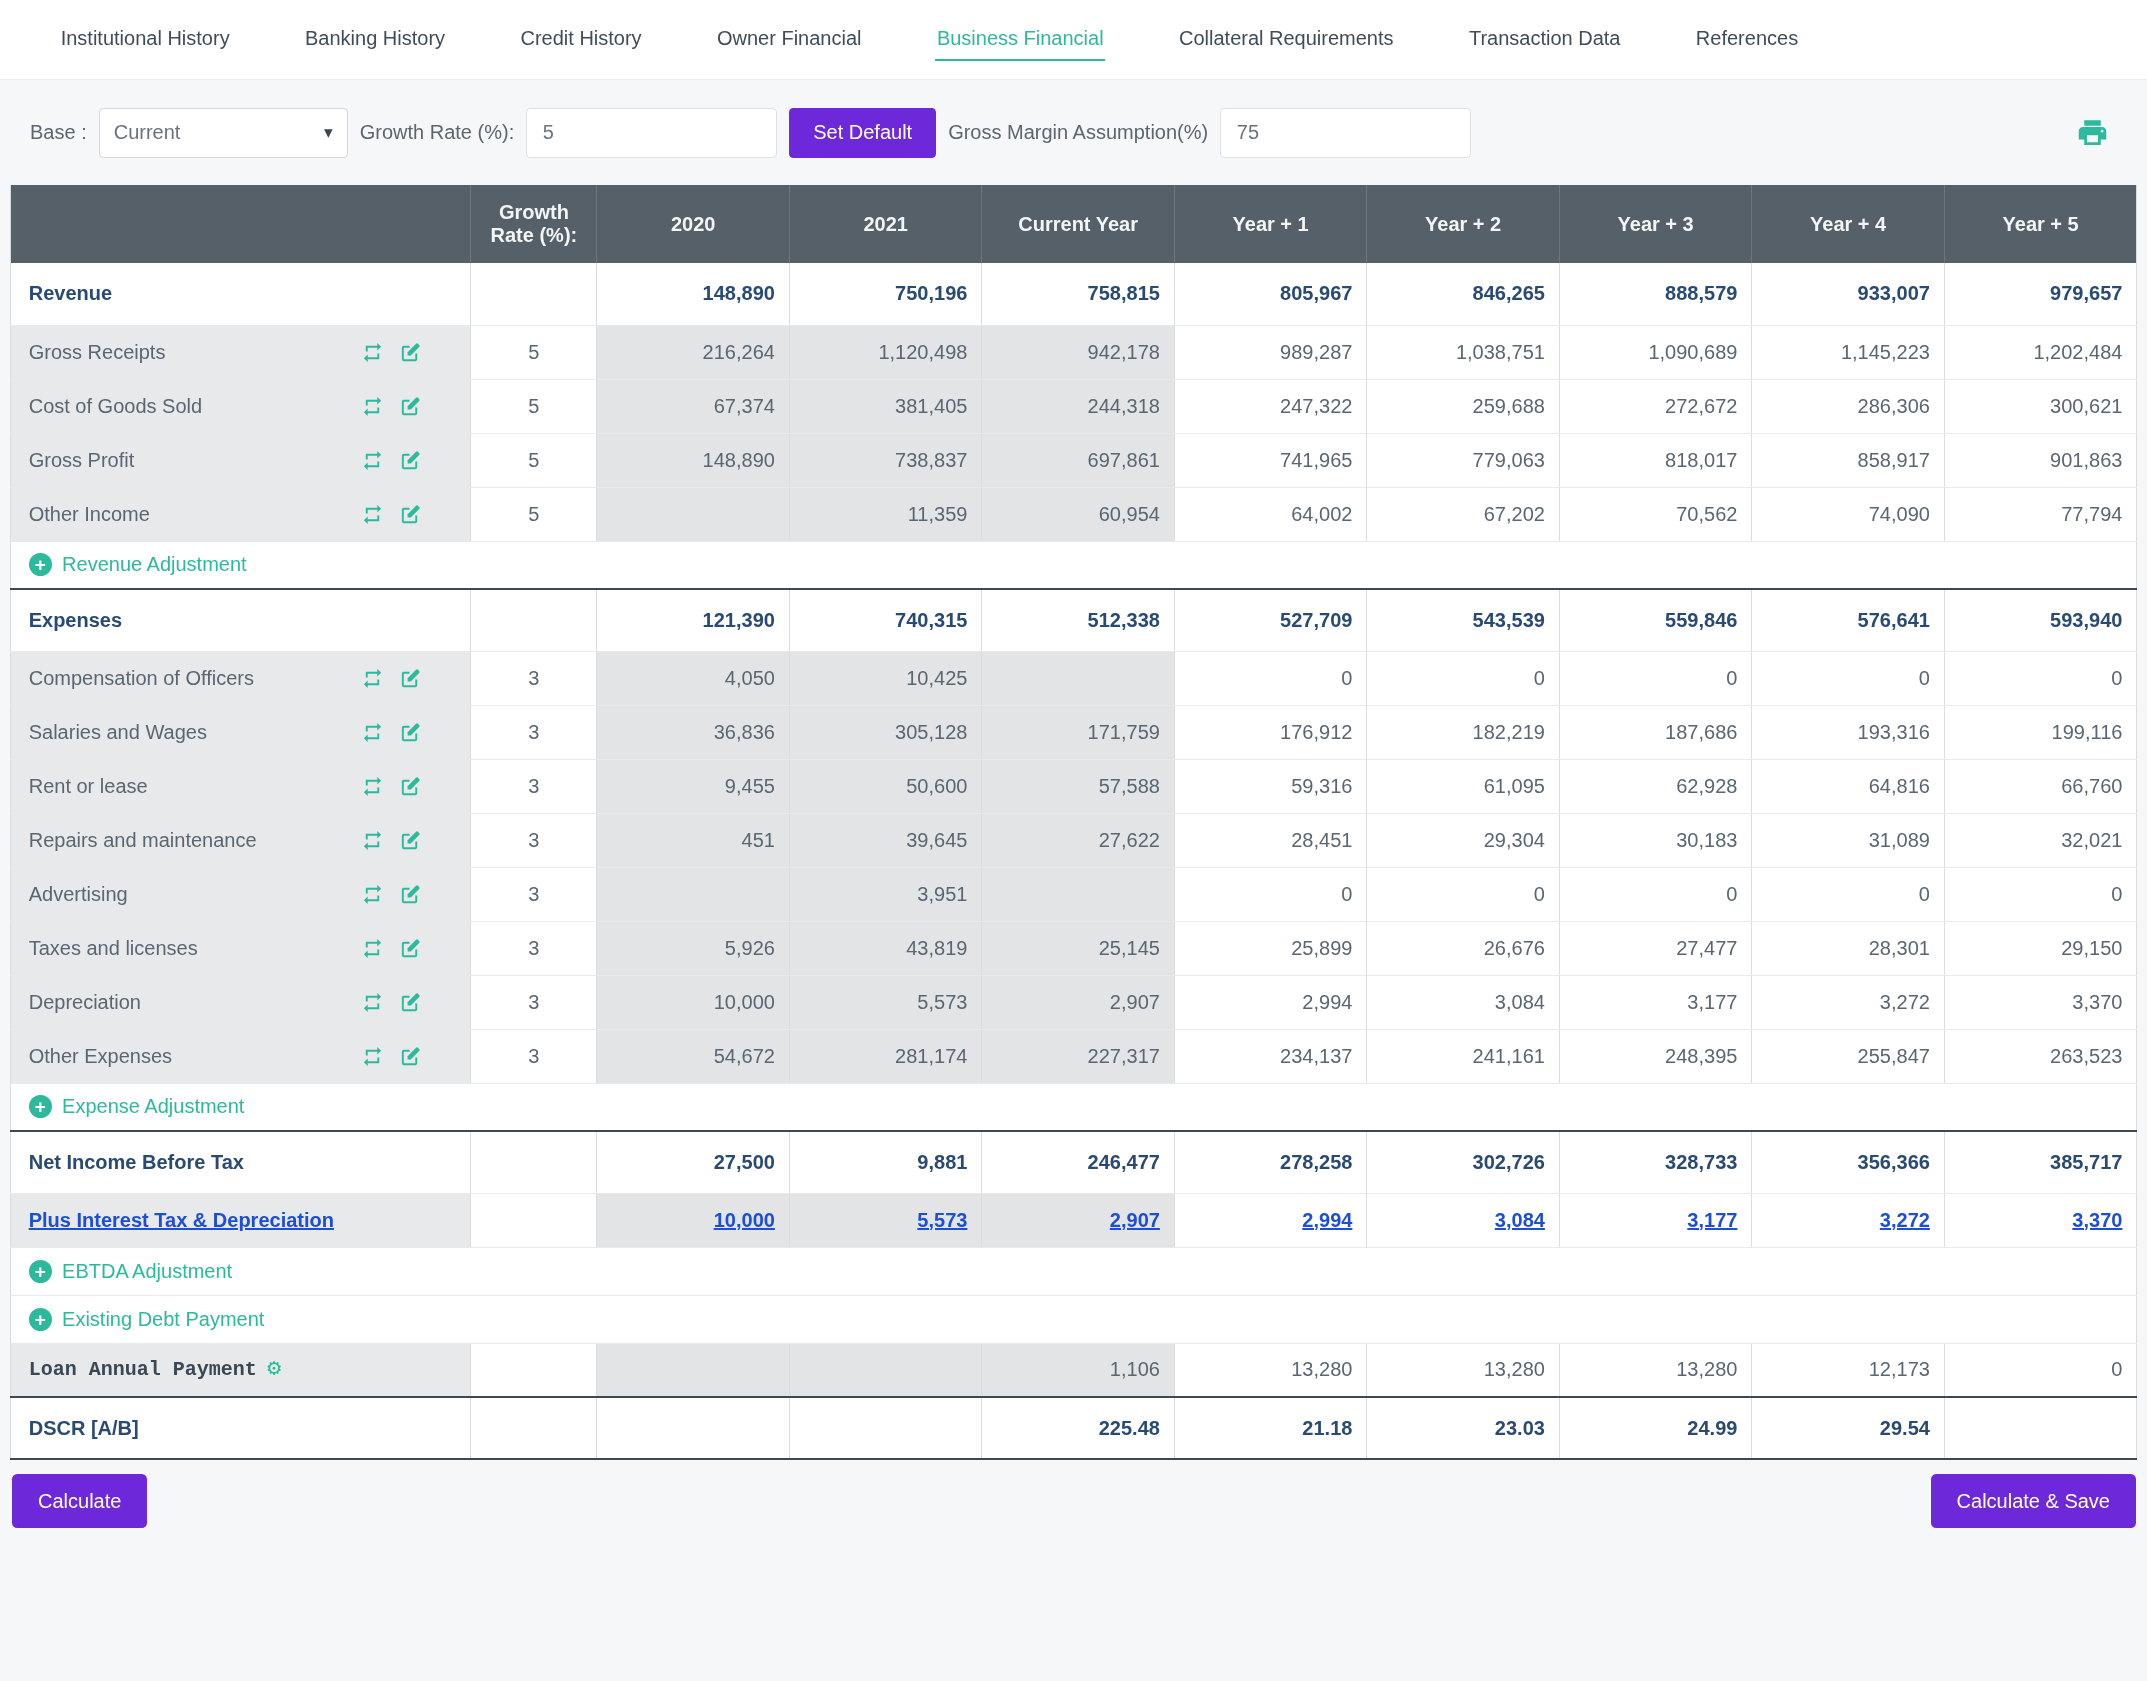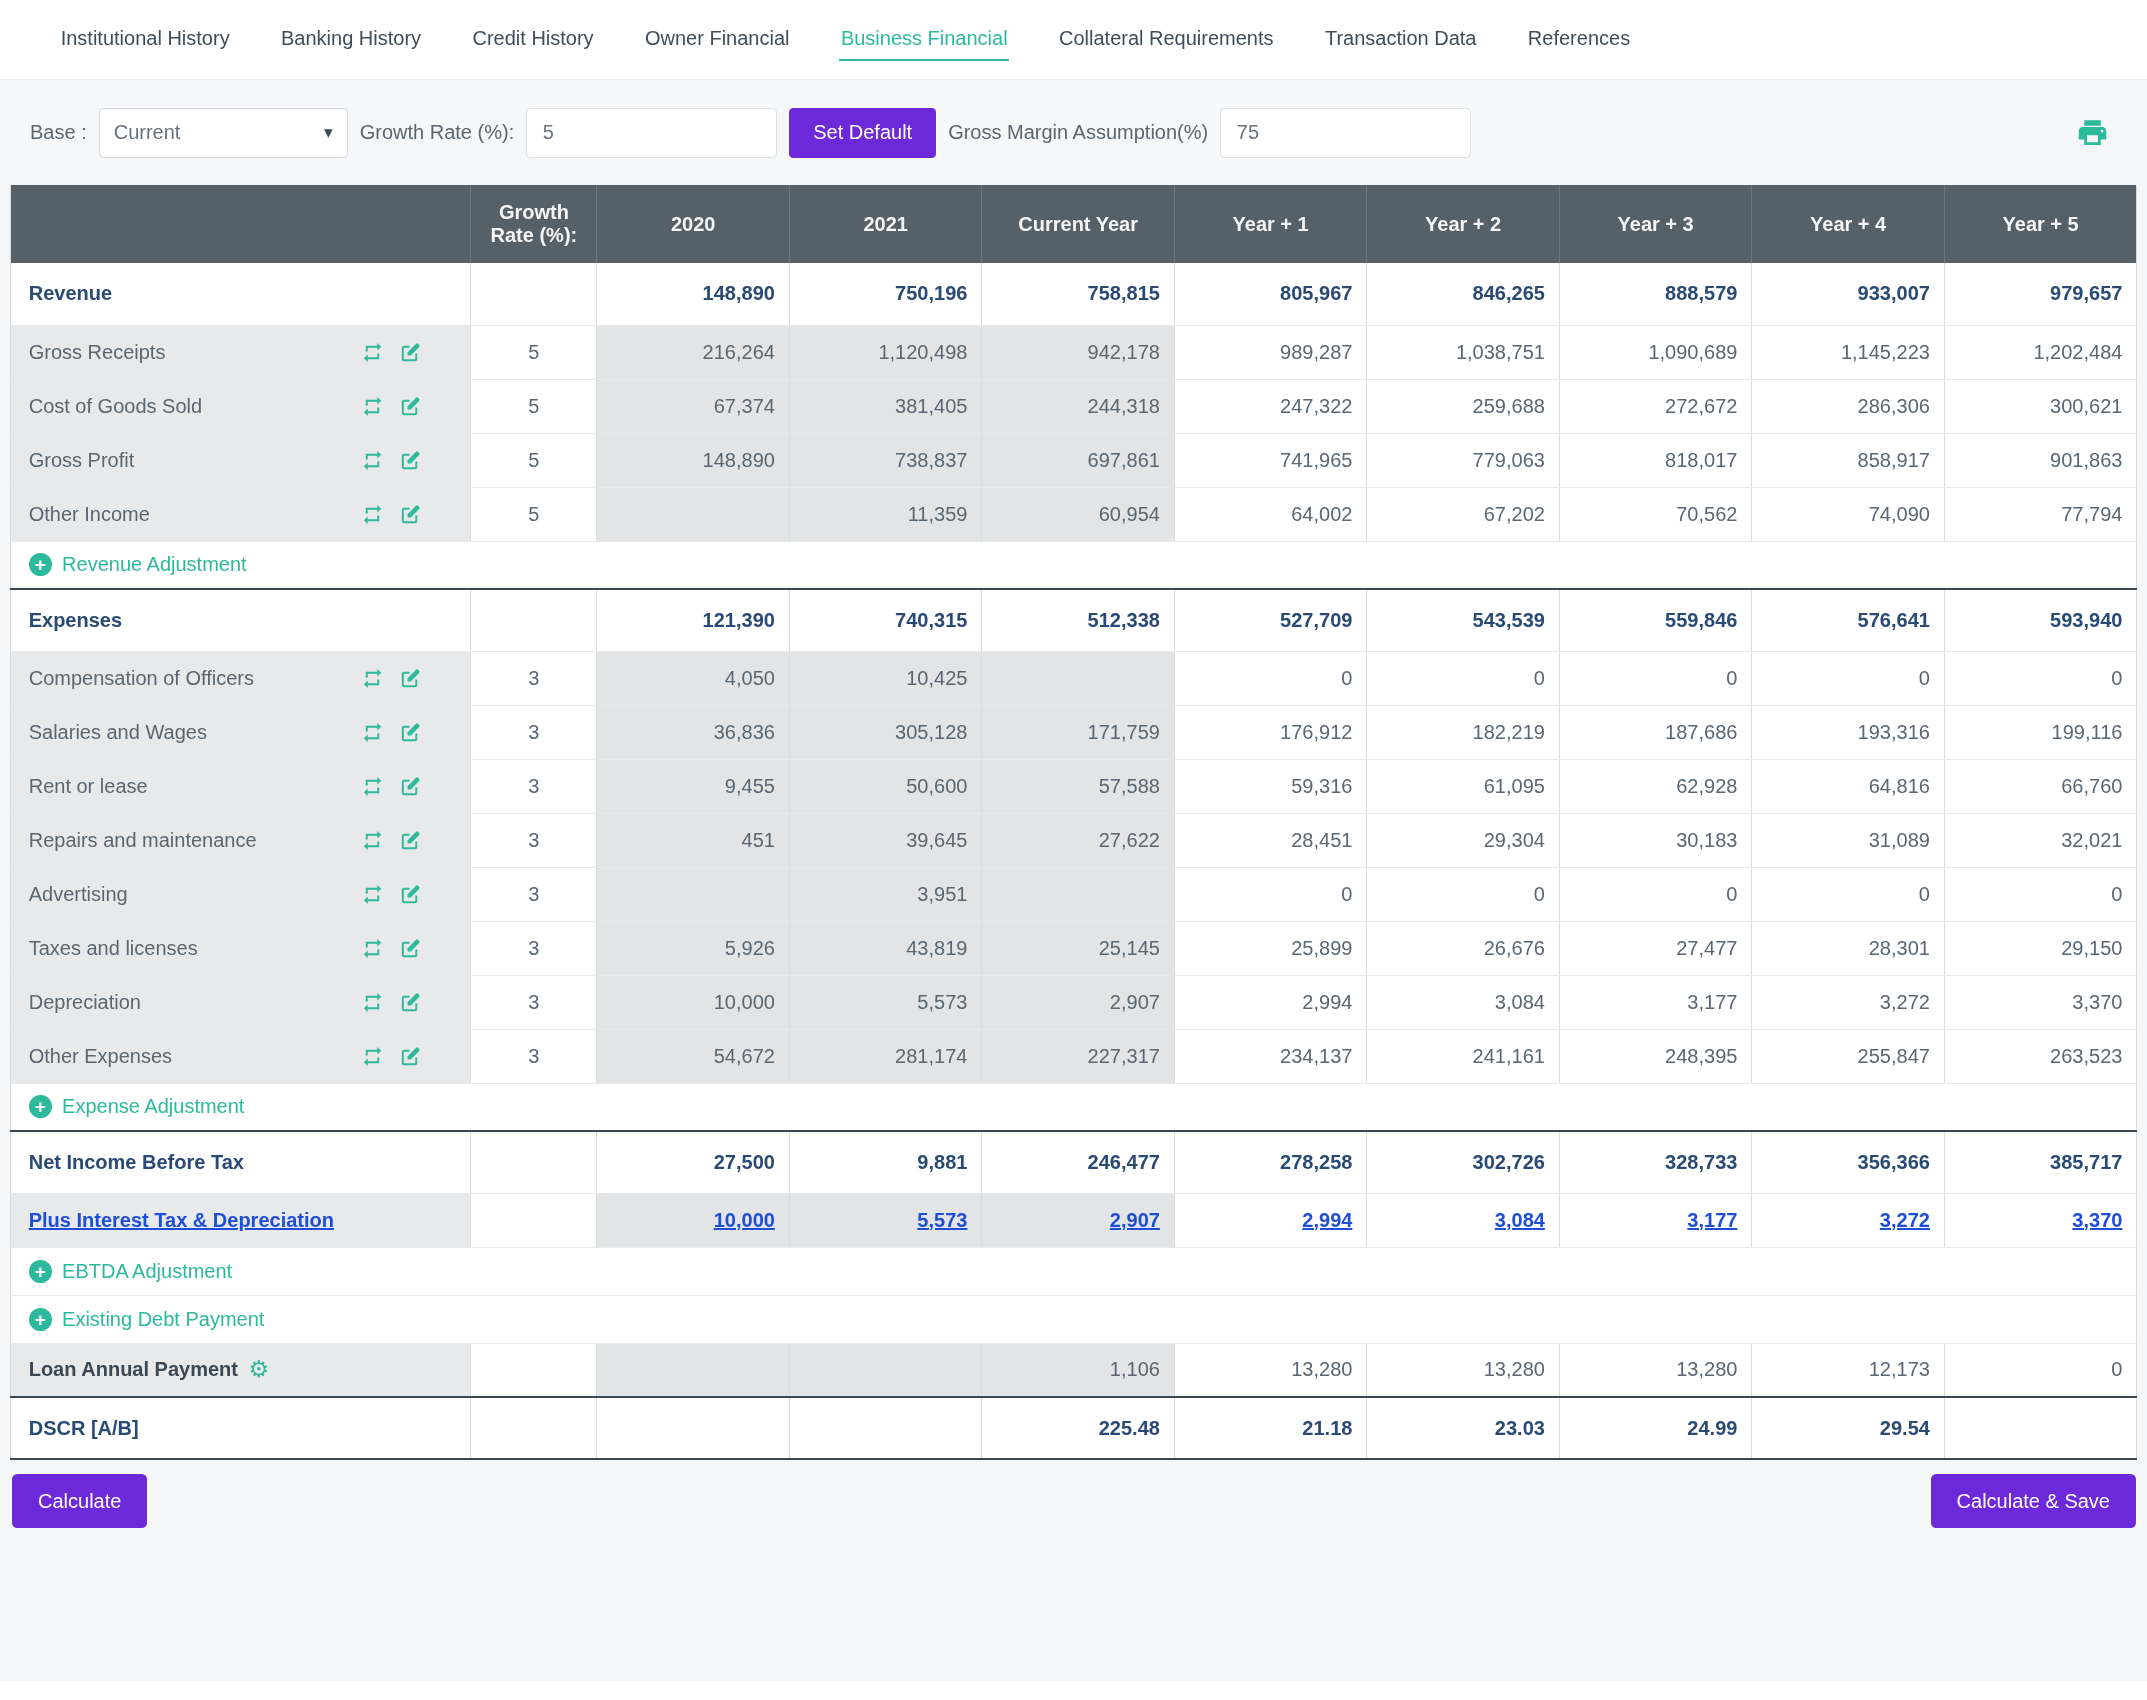--- a/index.html
+++ b/index.html
@@ -6,21 +6,21 @@
   html,body { width:2148px; height:1700px; }
   body {
     font-family:"Liberation Sans","DejaVu Sans",sans-serif;
     background:#f6f7f8; color:#5a6672;
     display:flex; flex-direction:column; overflow:hidden;
   }
 
   
   .tabbar {
     flex:0 0 80px; background:#fff; border-bottom:0.9px solid #e9ebed;
-    display:flex; align-items:center; gap:48px; padding:0 59px;
+    display:flex; align-items:center; gap:72px; padding:0 59px;
   }
   .tab {
     font-size:20px; color:#3f4c59; cursor:pointer; padding:8.6px 1.7px;
     border-bottom:2.6px solid transparent; white-space:nowrap;
   }
   .tab.active { color:#2cb99c; border-bottom-color:#2cb99c; }
 
   
   .controls {
     flex:0 0 105px; display:flex; align-items:center; gap:12px; padding:0 30px;
@@ -73,21 +73,21 @@
   .row-detail td, .row-subtotal td, .row-loan td { height:54px; }
   .row-section td, .row-dscr td { height:62px; }
   .row-adjustment td { height:48px; }
 
   .row-detail .label-cell, .row-subtotal .label-cell, .row-loan .label-cell { background:#e8e9ea; }
   .val-cell.hist { background:#e2e4e5; }
 
   .row-section td { color:#294a74; font-weight:700; }
   .row-dscr td { color:#294a74; font-weight:700; }
   .row-subtotal td { color:#1d4ed8; font-weight:700;text-decoration:underline; }
-  .row-loan .label-cell { color:#3a4754; font-weight:700; }
+  .row-loan .label-cell { color:#3a4754; font-weight:700;font-family:Liberation Mono, monospace; }
   .row-loan .val-cell { color:#5a6672; font-weight:400; }
 
   tr.sep td { border-top:2.6px solid #3e4852; }
   .row-dscr td { border-top:2.6px solid #3e4852; border-bottom:2.6px solid #3e4852; }
 
   .adj-cell { padding-left:17.3px; }
   .adj-link { display:inline-flex; align-items:center; gap:10.4px; color:#2cb99c; cursor:pointer; font-size:20px; }
   .plus-icon {
     width:23px; height:23px; border-radius:50%; background:#2cb99c; color:#fff;
     display:inline-flex; align-items:center; justify-content:center;

